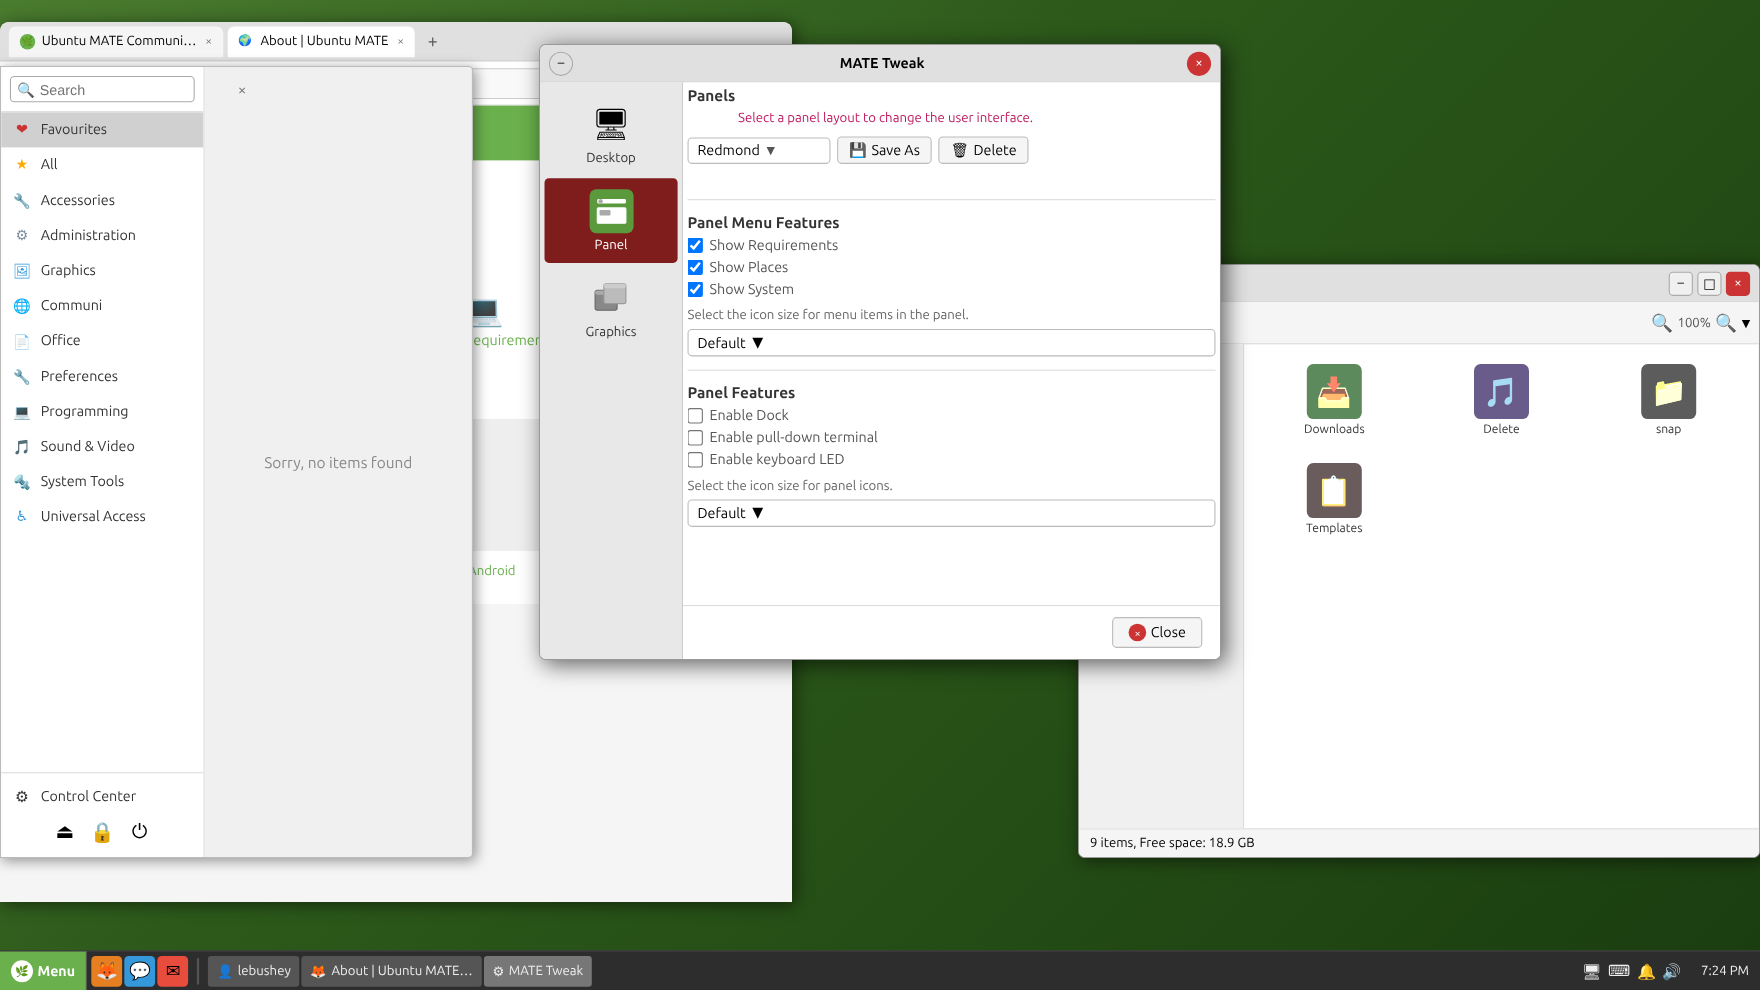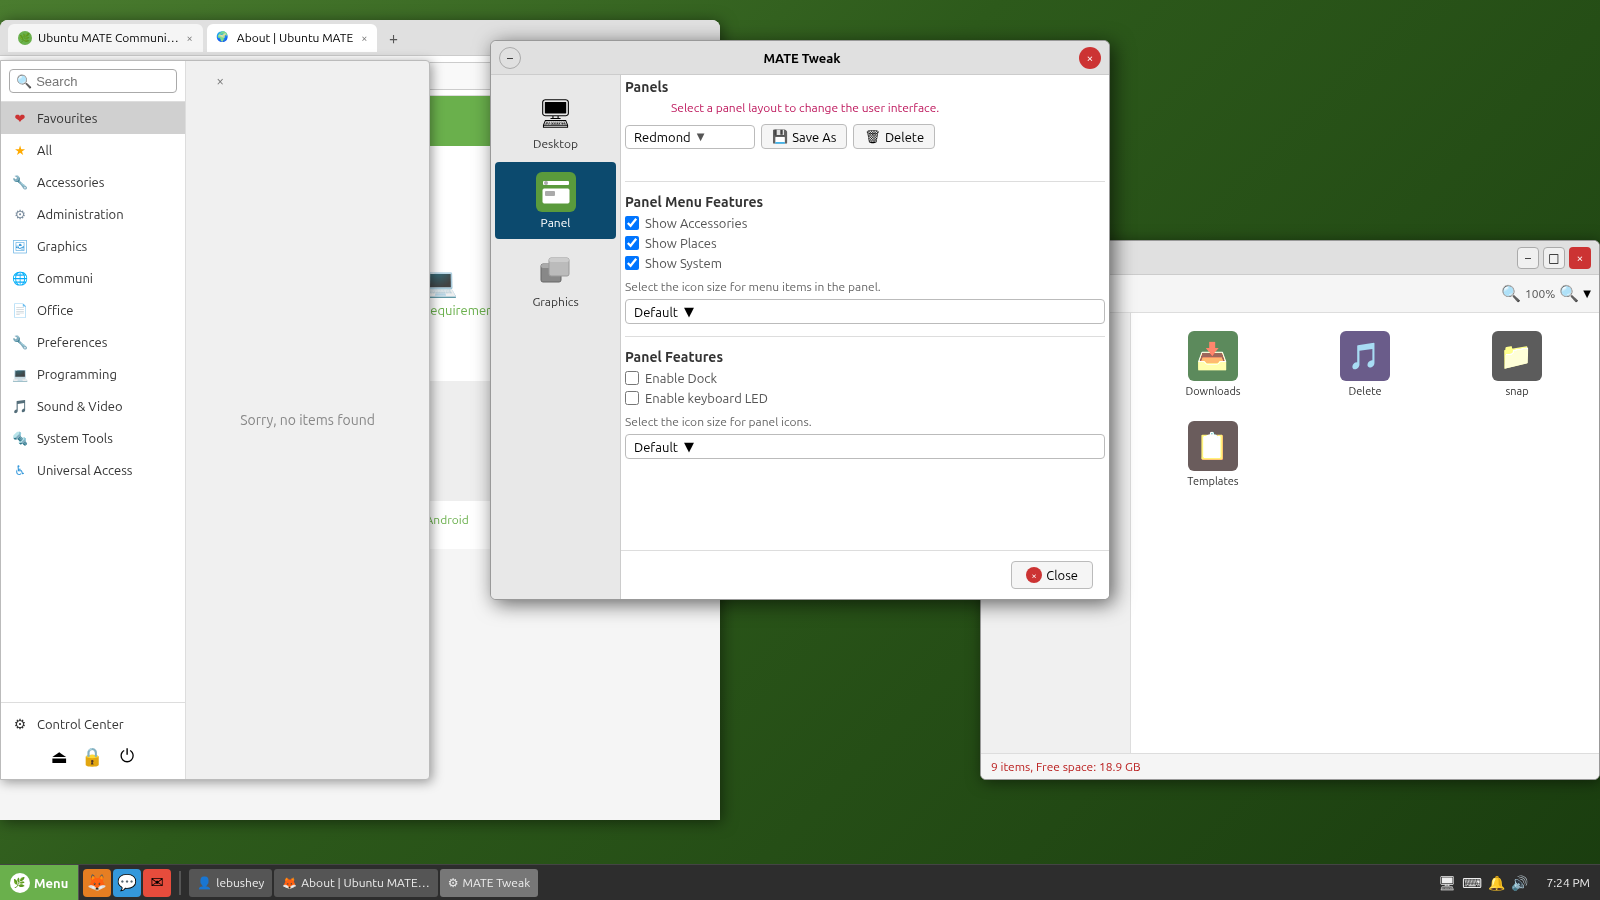--- a/index.html
+++ b/index.html
@@ -446,21 +446,21 @@
       display: flex;
       flex-direction: column;
       align-items: center;
       padding: 10px 4px;
       cursor: pointer;
       border-radius: 4px;
       margin: 0 4px;
       gap: 4px;
     }
     .dialog-sidebar-item.active {
-      background: #0c4a6e;
+      background: #7f1d1d;
       align-items: center;
     }
     .dialog-sidebar-item .item-icon {
       width: 40px;
       height: 40px;
       display: flex;
       align-items: center;
       justify-content: center;
       font-size: 28px;
     }
@@ -736,21 +736,21 @@
       color: #333;
     }
     .fm-statusbar {
       height: 26px;
       background: #f5f5f5;
       border-top: 1px solid #ddd;
       display: flex;
       align-items: center;
       padding: 0 10px;
       font-size: 12px;
-      color: #b91c1c;
+      color: #000000;
     }
 
     
     .favicon-green { background: #6ab04c; border-radius: 50%; }
 
     
     .network-item {
       display: flex;
       align-items: center;
       gap: 6px;
@@ -961,21 +961,21 @@
           <span>🗑</span>
           <span>Delete</span>
         </div>
       </div>
 
       <hr class="section-divider">
 
       <div class="section-title">Panel Menu Features</div>
       <div class="checkbox-row">
         <input type="checkbox" checked="" style="">
-        <span>Show Accessories</span>
+        <span>Show Requirements</span>
       </div>
       <div class="checkbox-row">
         <input type="checkbox" checked="" style="">
         <span>Show Places</span>
       </div>
       <div class="checkbox-row">
         <input type="checkbox" checked="" style="">
         <span>Show System</span>
       </div>
       <div class="icon-size-label">Select the icon size for menu items in the panel.</div>
@@ -983,20 +983,24 @@
         <span>Default</span>
         <span>▼</span>
       </div>
 
       <hr class="section-divider">
 
       <div class="section-title">Panel Features</div>
       <div class="checkbox-row">
         <input type="checkbox" style="">
         <span>Enable Dock</span>
+      </div>
+      <div class="checkbox-row">
+        <input type="checkbox" style="">
+        <span>Enable pull-down terminal</span>
       </div>
       <div class="checkbox-row">
         <input type="checkbox" style="">
         <span>Enable keyboard LED</span>
       </div>
       <div class="icon-size-label">Select the icon size for panel icons.</div>
       <div class="size-dropdown">
         <span>Default</span>
         <span>▼</span>
       </div>

